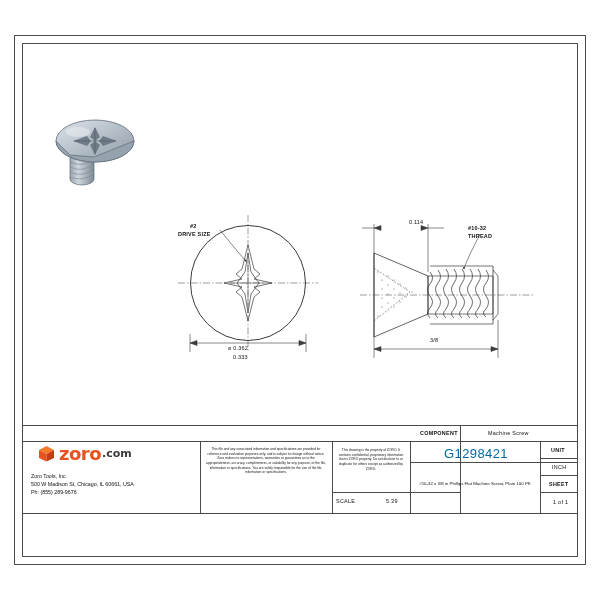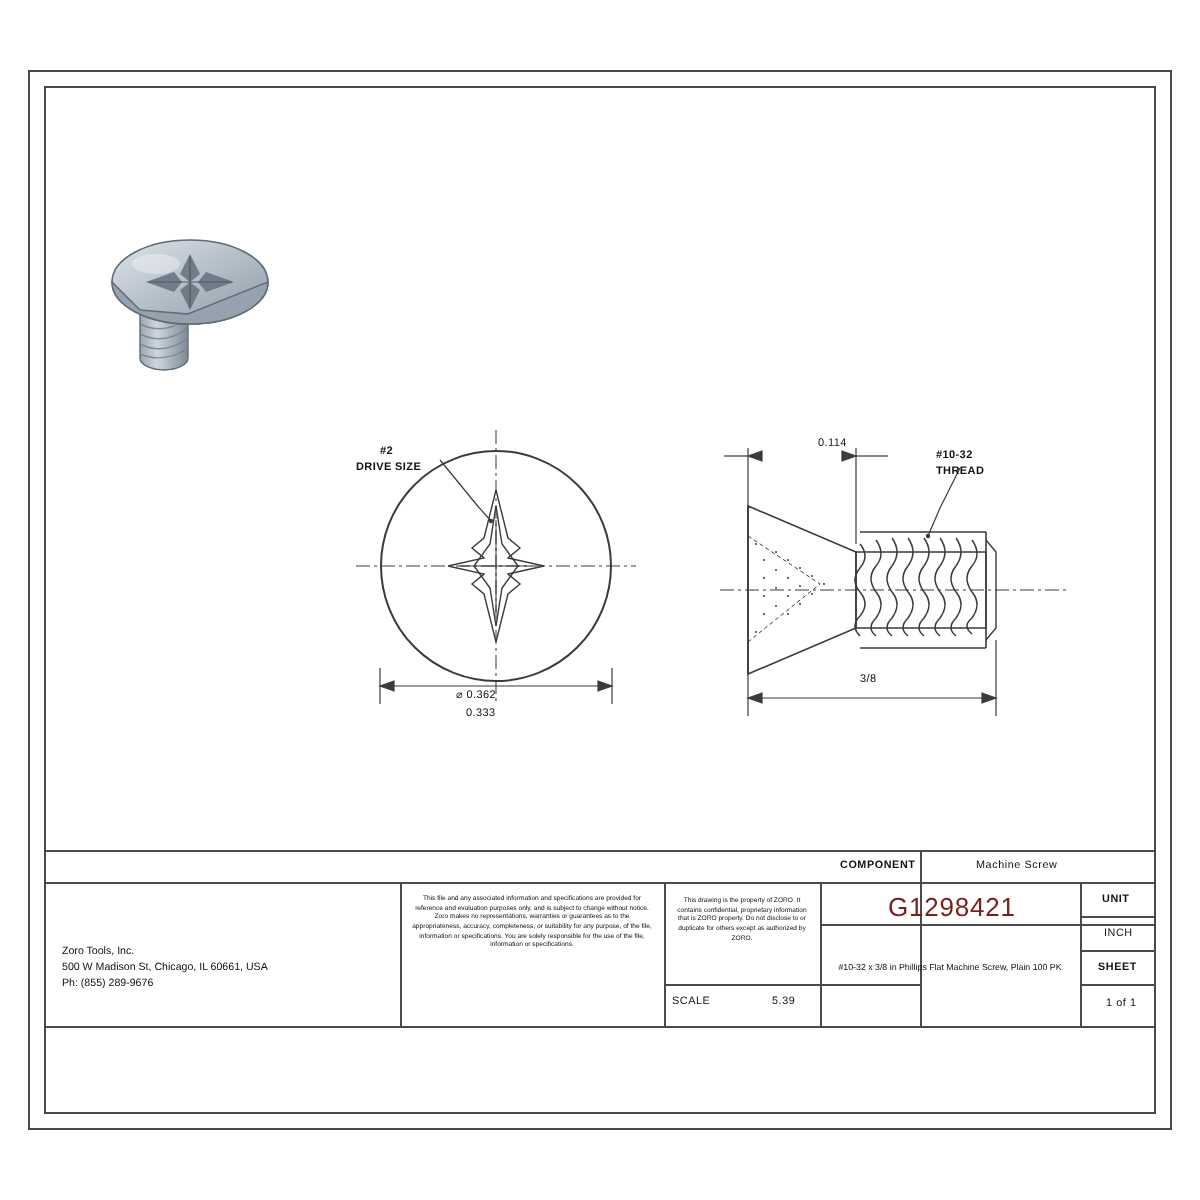--- a/index.html
+++ b/index.html
@@ -132,21 +132,21 @@
   .legal {
     font-size: 3.3px;
     line-height: 1.42;
     text-align: center;
     color: #111;
     padding: 4px 5px 0 5px;
   }
   .compnum {
     font-size: 13px;
     letter-spacing: 0.4px;
-    color: #7f1d1d;
+    color: #0369a1;
     text-align: right;
   }
   .smallcap {
     font-size: 5.4px;
     letter-spacing: 0.3px;
   }
   .desc {
     font-size: 4.4px;
     line-height: 1.5;
     text-align: center;
@@ -327,20 +327,29 @@
   <div class="vline" style="left:460px; top:425px; height:88px;"></div>
   <div class="vline" style="left:540px; top:441px; height:72px;"></div>
   <div class="hline" style="left:22px; top:441px; width:556px;"></div>
   <div class="hline" style="left:332px; top:492px; width:128px;"></div>
   <div class="hline" style="left:410px; top:462px; width:168px;"></div>
   <div class="hline" style="left:540px; top:458px; width:38px;"></div>
   <div class="hline" style="left:540px; top:475px; width:38px;"></div>
   <div class="hline" style="left:540px; top:492px; width:38px;"></div>
   <div class="hline" style="left:22px; top:513px; width:556px;"></div>
 
+  <div class="zoro-logo">
+    <svg width="17" height="17" viewBox="0 0 17 17" xmlns="http://www.w3.org/2000/svg">
+      <path d="M1,5 L8.5,1 L16,5 L8.5,9 Z" fill="#f07b2a"></path>
+      <path d="M1,5 L1,13 L8.5,16.5 L8.5,9 Z" fill="#e8521e"></path>
+      <path d="M16,5 L16,13 L8.5,16.5 L8.5,9 Z" fill="#c23d12"></path>
+    </svg>
+    <span class="zoro-word" style="margin-left:4px;">zoro</span>
+    <span class="zoro-com">.com</span>
+  </div>
 
   <div class="addr">
     <div>Zoro Tools, Inc.</div>
     <div>500 W Madison St, Chicago, IL 60661, USA</div>
     <div>Ph: (855) 289-9676</div>
   </div>
 
   <div class="tb-cell legal" style="left:201px; top:443px; width:130px; height:69px;">This file and any associated information and specifications are provided for reference and evaluation purposes only, and is subject to change without notice. Zoro makes no representations, warranties or guarantees as to the appropriateness, accuracy, completeness, or suitability for any purpose, of the file, information or specifications. You are solely responsible for the use of the file, information or specifications.</div>
 
   <div class="tb-cell legal" style="left:333px; top:443px; width:76px; height:48px; padding-top:5px;">This drawing is the property of ZORO. It contains confidential, proprietary information that is ZORO property. Do not disclose to or duplicate for others except as authorized by ZORO.</div>

